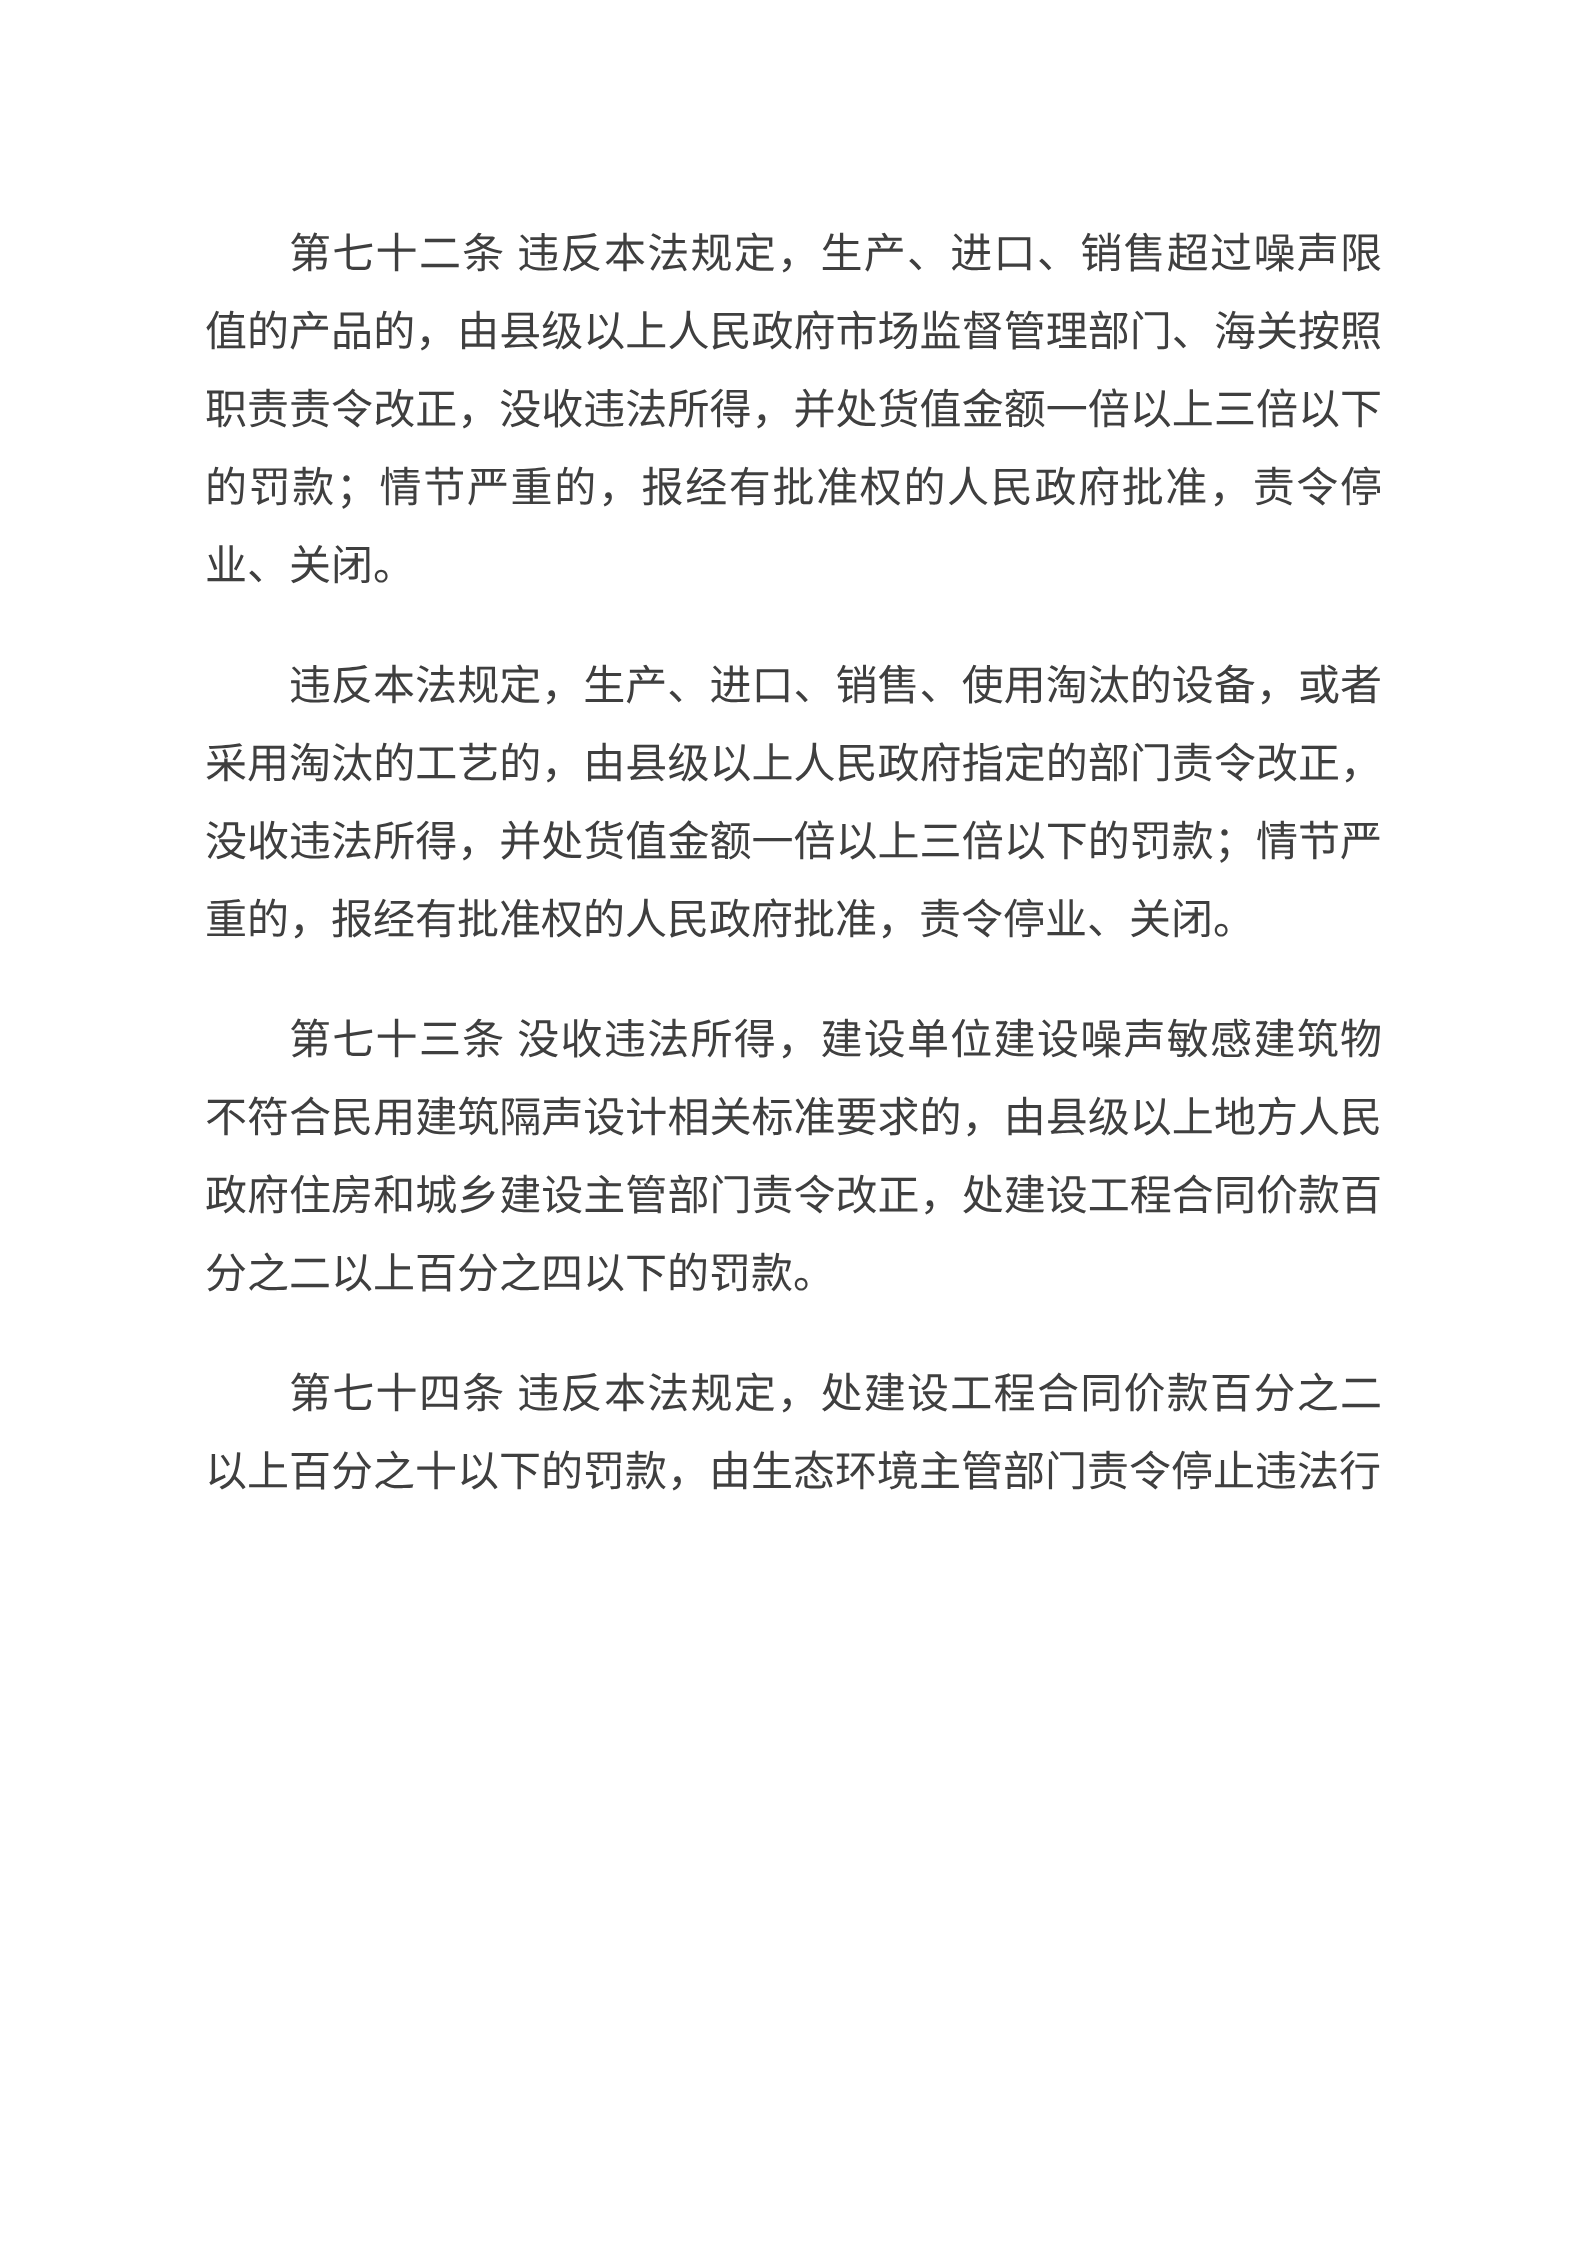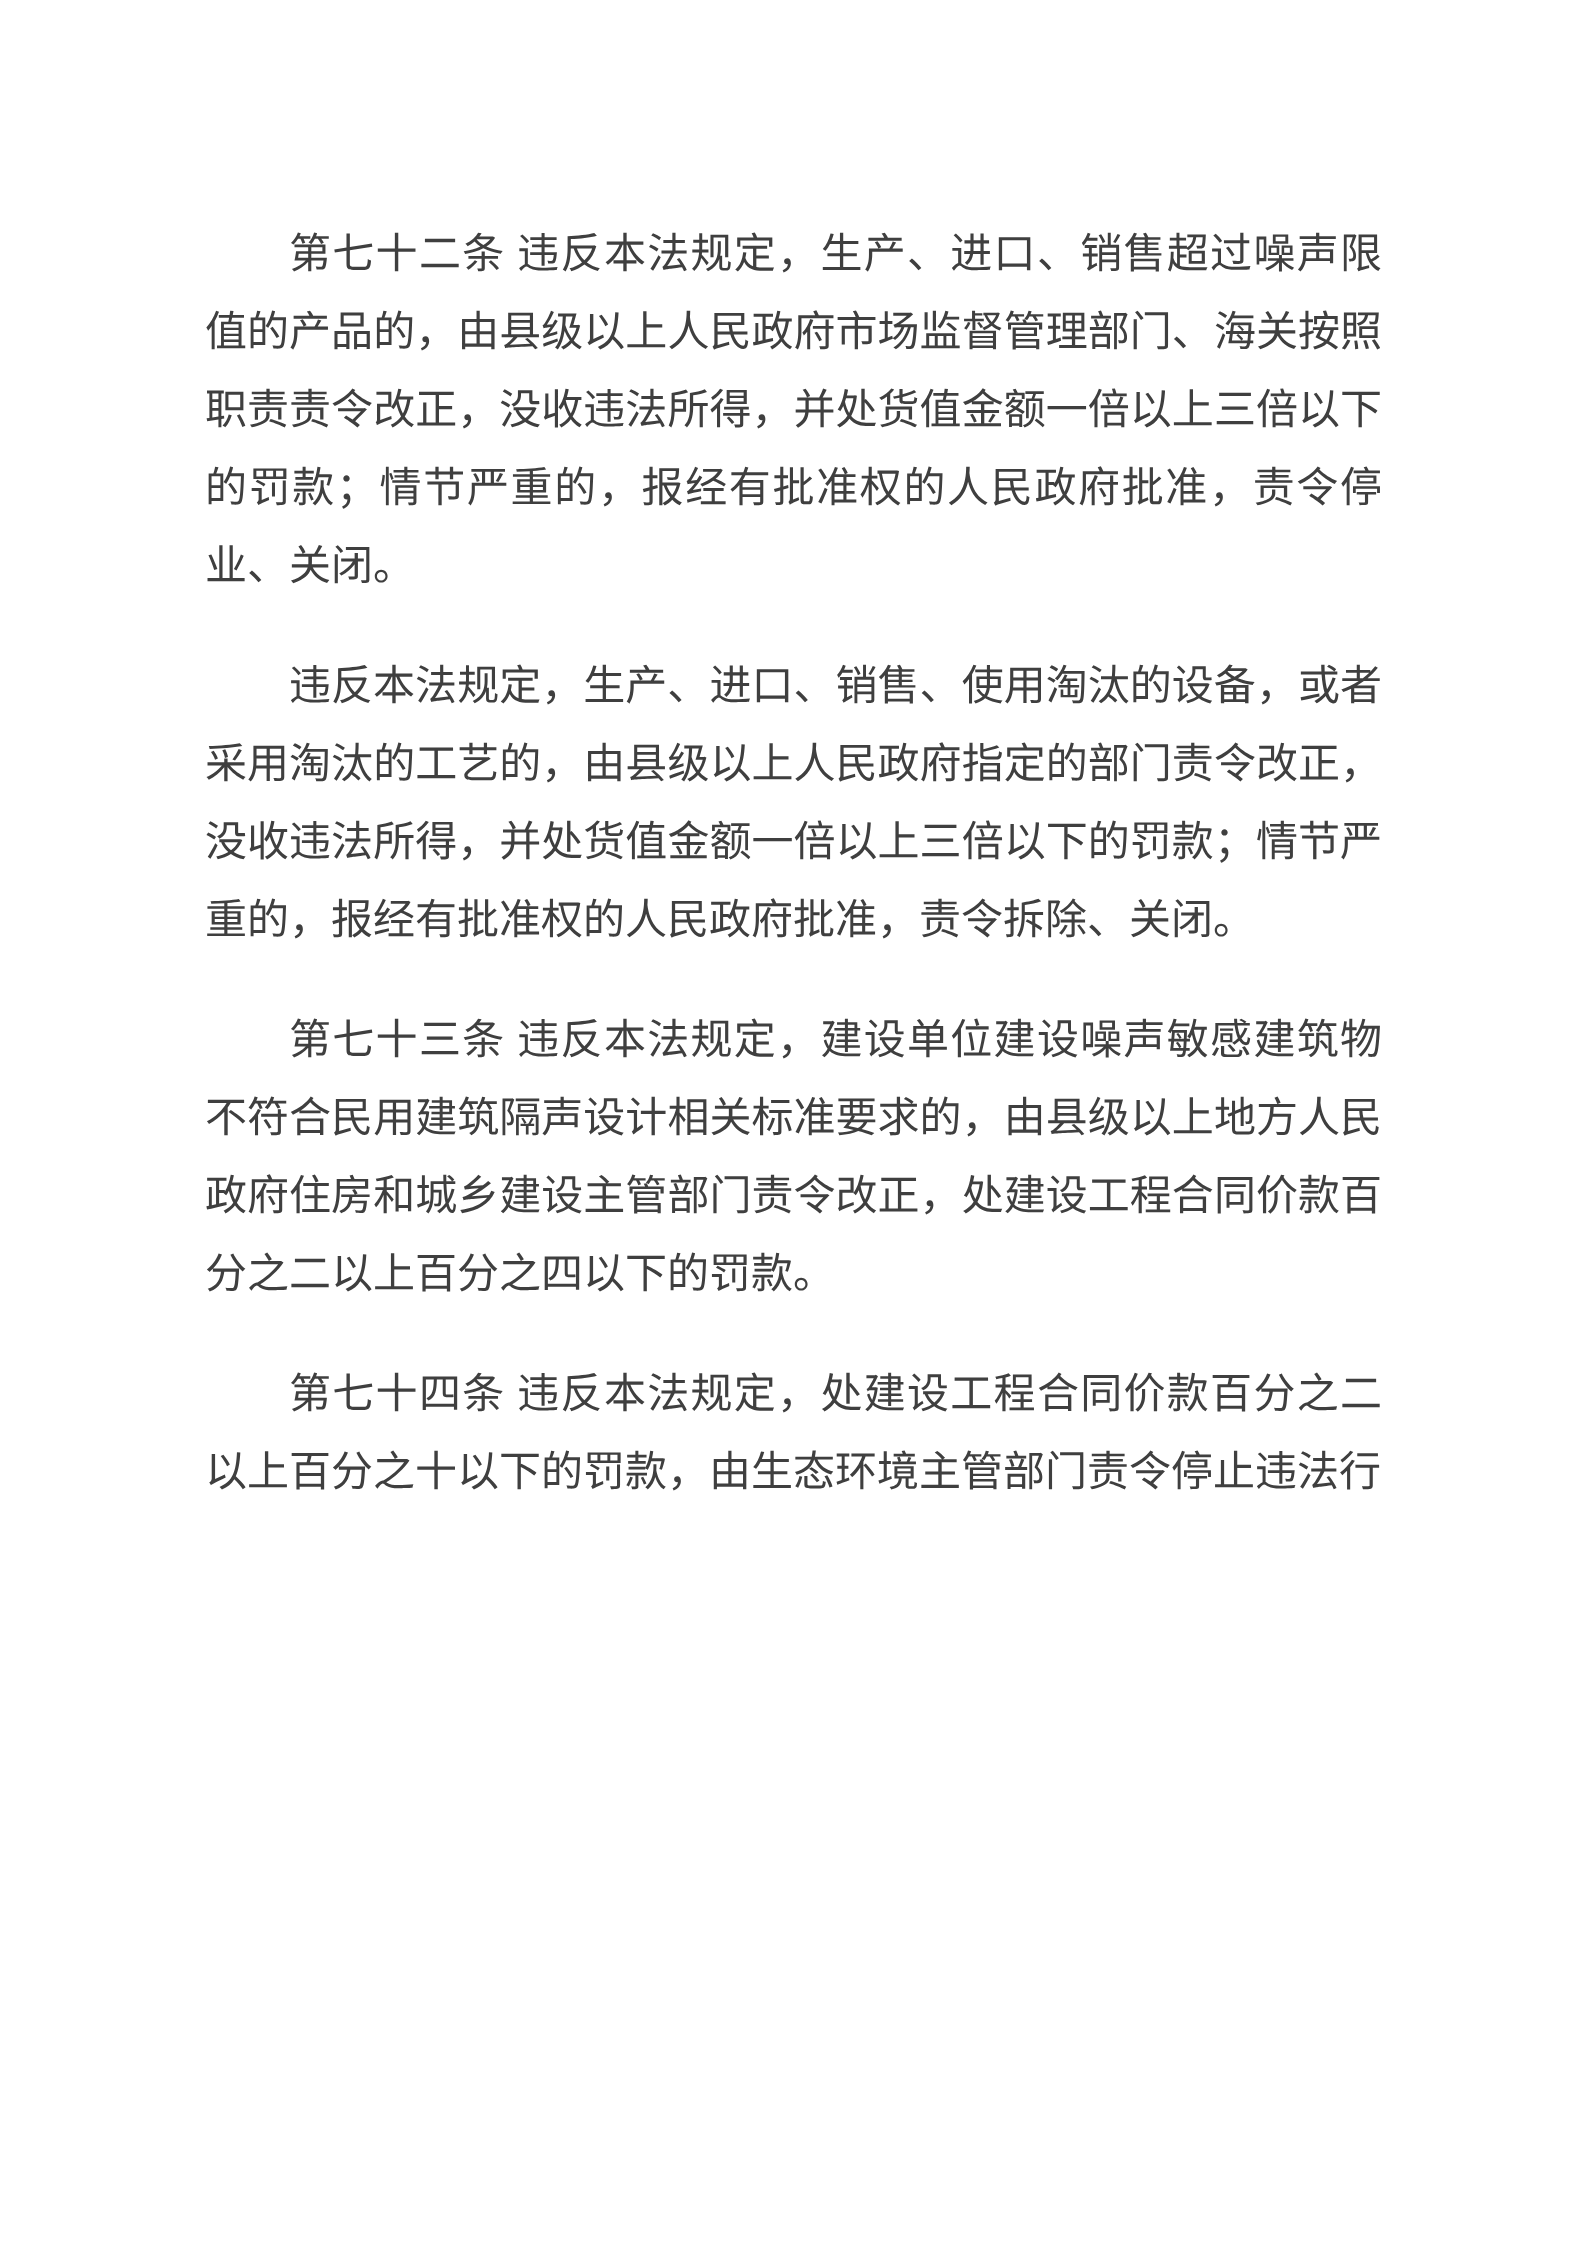--- a/index.html
+++ b/index.html
@@ -34,17 +34,17 @@
   .law-text p + p {
     margin-top: 42px;
   }
 </style>
 </head>
 <body>
 
 <div class="page">
   <article class="law-text">
     <p>第七十二条 违反本法规定，生产、进口、销售超过噪声限值的产品的，由县级以上人民政府市场监督管理部门、海关按照职责责令改正，没收违法所得，并处货值金额一倍以上三倍以下的罚款；情节严重的，报经有批准权的人民政府批准，责令停业、关闭。</p>
-    <p>违反本法规定，生产、进口、销售、使用淘汰的设备，或者采用淘汰的工艺的，由县级以上人民政府指定的部门责令改正，没收违法所得，并处货值金额一倍以上三倍以下的罚款；情节严重的，报经有批准权的人民政府批准，责令拆除、关闭。</p>
-    <p>第七十三条 违反本法规定，建设单位建设噪声敏感建筑物不符合民用建筑隔声设计相关标准要求的，由县级以上地方人民政府住房和城乡建设主管部门责令改正，处建设工程合同价款百分之二以上百分之四以下的罚款。</p>
+    <p>违反本法规定，生产、进口、销售、使用淘汰的设备，或者采用淘汰的工艺的，由县级以上人民政府指定的部门责令改正，没收违法所得，并处货值金额一倍以上三倍以下的罚款；情节严重的，报经有批准权的人民政府批准，责令停业、关闭。</p>
+    <p>第七十三条 没收违法所得，建设单位建设噪声敏感建筑物不符合民用建筑隔声设计相关标准要求的，由县级以上地方人民政府住房和城乡建设主管部门责令改正，处建设工程合同价款百分之二以上百分之四以下的罚款。</p>
     <p>第七十四条 违反本法规定，处建设工程合同价款百分之二以上百分之十以下的罚款，由生态环境主管部门责令停止违法行</p>
   </article>
 </div>
 
 </body></html>

